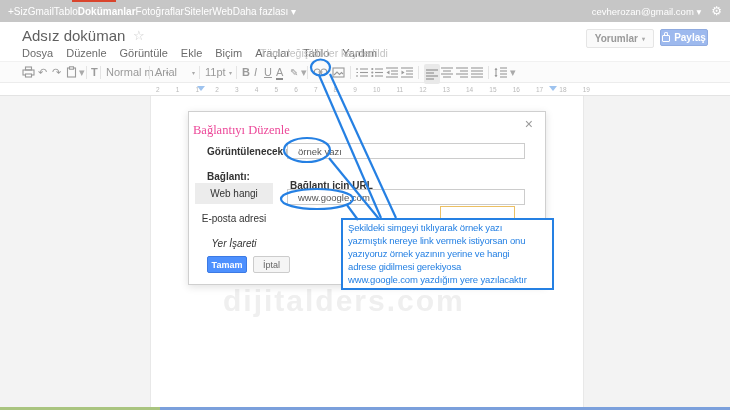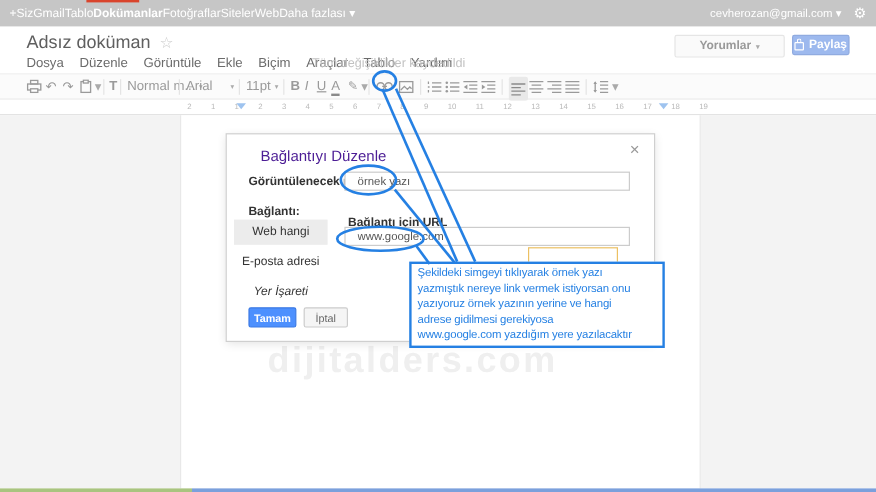--- a/index.html
+++ b/index.html
@@ -16,21 +16,21 @@
   .tb-right{margin-left:auto;display:flex;align-items:center;gap:10px;padding-right:8px;}
   .tb-acct{font-size:9.5px;color:#fff;}
   .tb-gear{font-size:12px;color:#fff;}
 
   
   .doc-title{position:absolute;left:22px;top:27px;font-size:15px;color:#5f5f5f;}
   .doc-star{position:absolute;left:133px;top:28px;font-size:13px;color:#ccc;}
   .menus{position:absolute;left:22px;top:47px;display:flex;gap:13px;font-size:11px;color:#6b6b6b;}
   .menus .item{cursor:pointer;}
   .saved{position:absolute;left:260px;top:47px;font-size:10.5px;color:#c2c2c2;}
-  .btn-comments{position:absolute;right:76px;top:29px;height:17px;padding:0 20px;background:#fafafa;
+  .btn-comments{position:absolute;right:76px;top:29px;height:17px;padding:0 8px;background:#fafafa;
           border:1px solid #e5e5e5;border-radius:2px;font-size:10px;font-weight:bold;color:#999;
           display:flex;align-items:center;gap:4px;}
   .btn-share{position:absolute;right:22px;top:29px;height:17px;width:48px;background:#9db9ee;
           border:1px solid #90abe0;border-radius:2px;font-size:10px;font-weight:bold;color:#fff;
           display:flex;align-items:center;justify-content:center;gap:4px;box-sizing:border-box;}
   .lock{width:6px;height:5px;border:1px solid #fff;border-radius:1px;position:relative;margin-top:2px;}
   .lock:before{content:"";position:absolute;left:1px;top:-4px;width:2px;height:3px;
           border:1px solid #fff;border-bottom:none;border-radius:2px 2px 0 0;}
 
   
@@ -56,21 +56,21 @@
   
   .canvas{position:absolute;left:0;top:96px;width:730px;height:311px;background:#f3f3f3;}
   .page{position:absolute;left:150px;top:0;width:432px;height:311px;background:#fff;
         border-left:1px solid #e8e8e8;border-right:1px solid #e8e8e8;}
   .watermark{position:absolute;left:72px;top:188px;font-size:30px;font-weight:bold;
         color:#efefef;letter-spacing:2px;}
 
   
   .dialog{position:absolute;left:188px;top:111px;width:356px;height:172px;background:#fff;
         border:1px solid #cfcfcf;box-shadow:0 2px 8px rgba(0,0,0,.12);z-index:3;}
-  .dlg-title{position:absolute;left:28px;top:11px;font-size:12.5px;color:#4c1d95;}
+  .dlg-title{position:absolute;left:4px;top:11px;font-size:12.5px;color:#ec4899;font-family:Liberation Serif, serif;}
   .dlg-close{position:absolute;right:12px;top:4px;font-size:14px;color:#999;cursor:pointer;}
   .dlg-label{position:absolute;font-size:10px;font-weight:bold;color:#333;}
   .dlg-input{position:absolute;width:226px;height:14px;border:1px solid #ccc;font-size:9.5px;
         color:#555;padding:0 0 0 10px;font-family:"Liberation Sans",sans-serif;box-sizing:content-box;}
   .opt{position:absolute;left:6px;width:78px;height:21px;display:flex;align-items:center;
         justify-content:center;font-size:10px;color:#333;cursor:pointer;}
   .opt.active{background:#ececec;}
   .test-link{position:absolute;right:30px;top:94px;font-size:8px;color:#2a7de0;
         border:1px solid #ecc063;padding:17px 1px;cursor:pointer;}
   .btn-ok{position:absolute;left:18px;top:144px;width:38px;height:15px;background:#4d90fe;

